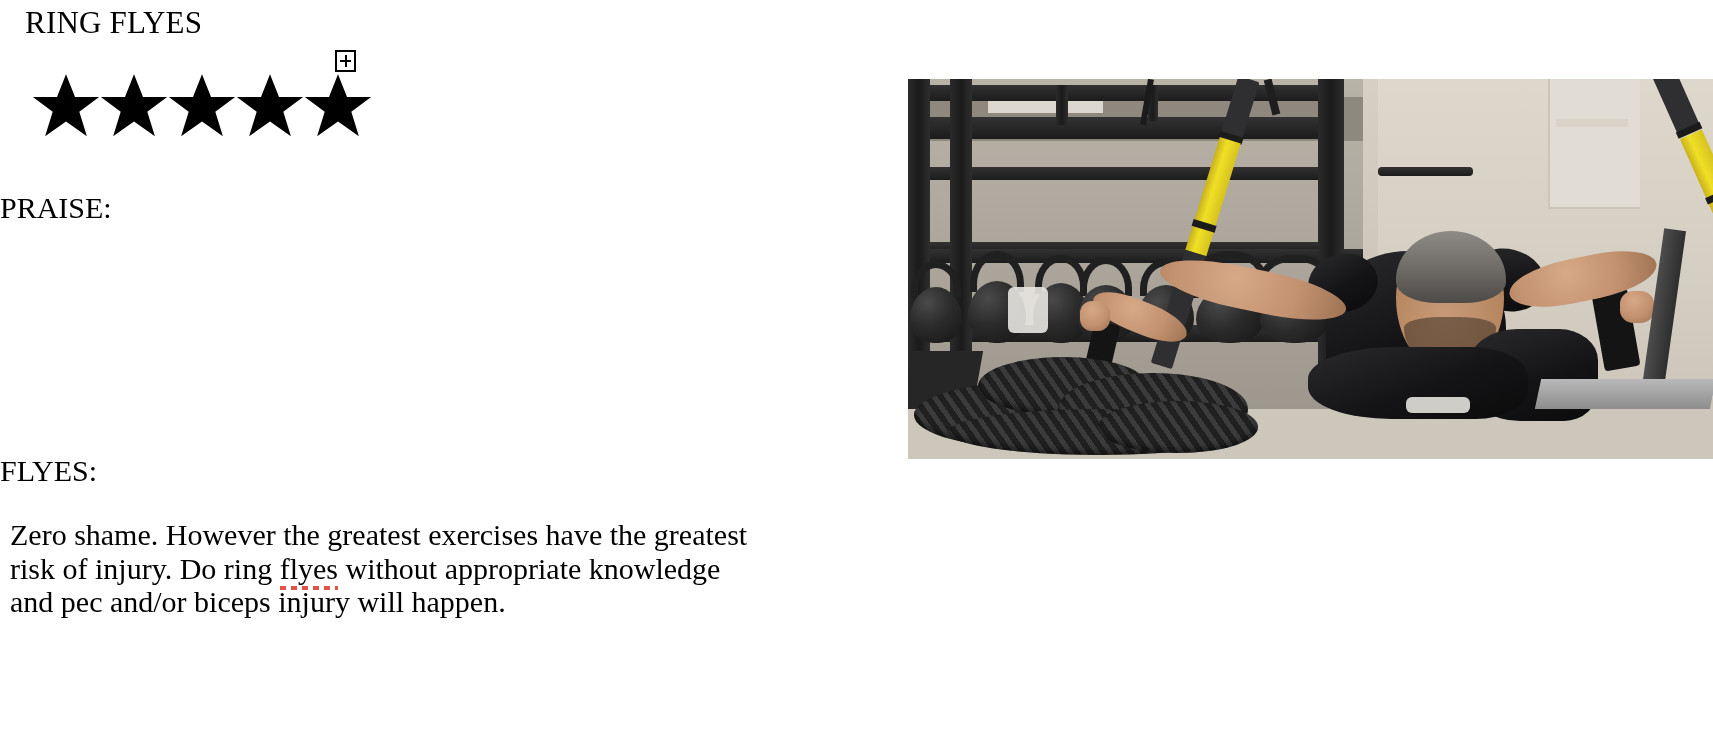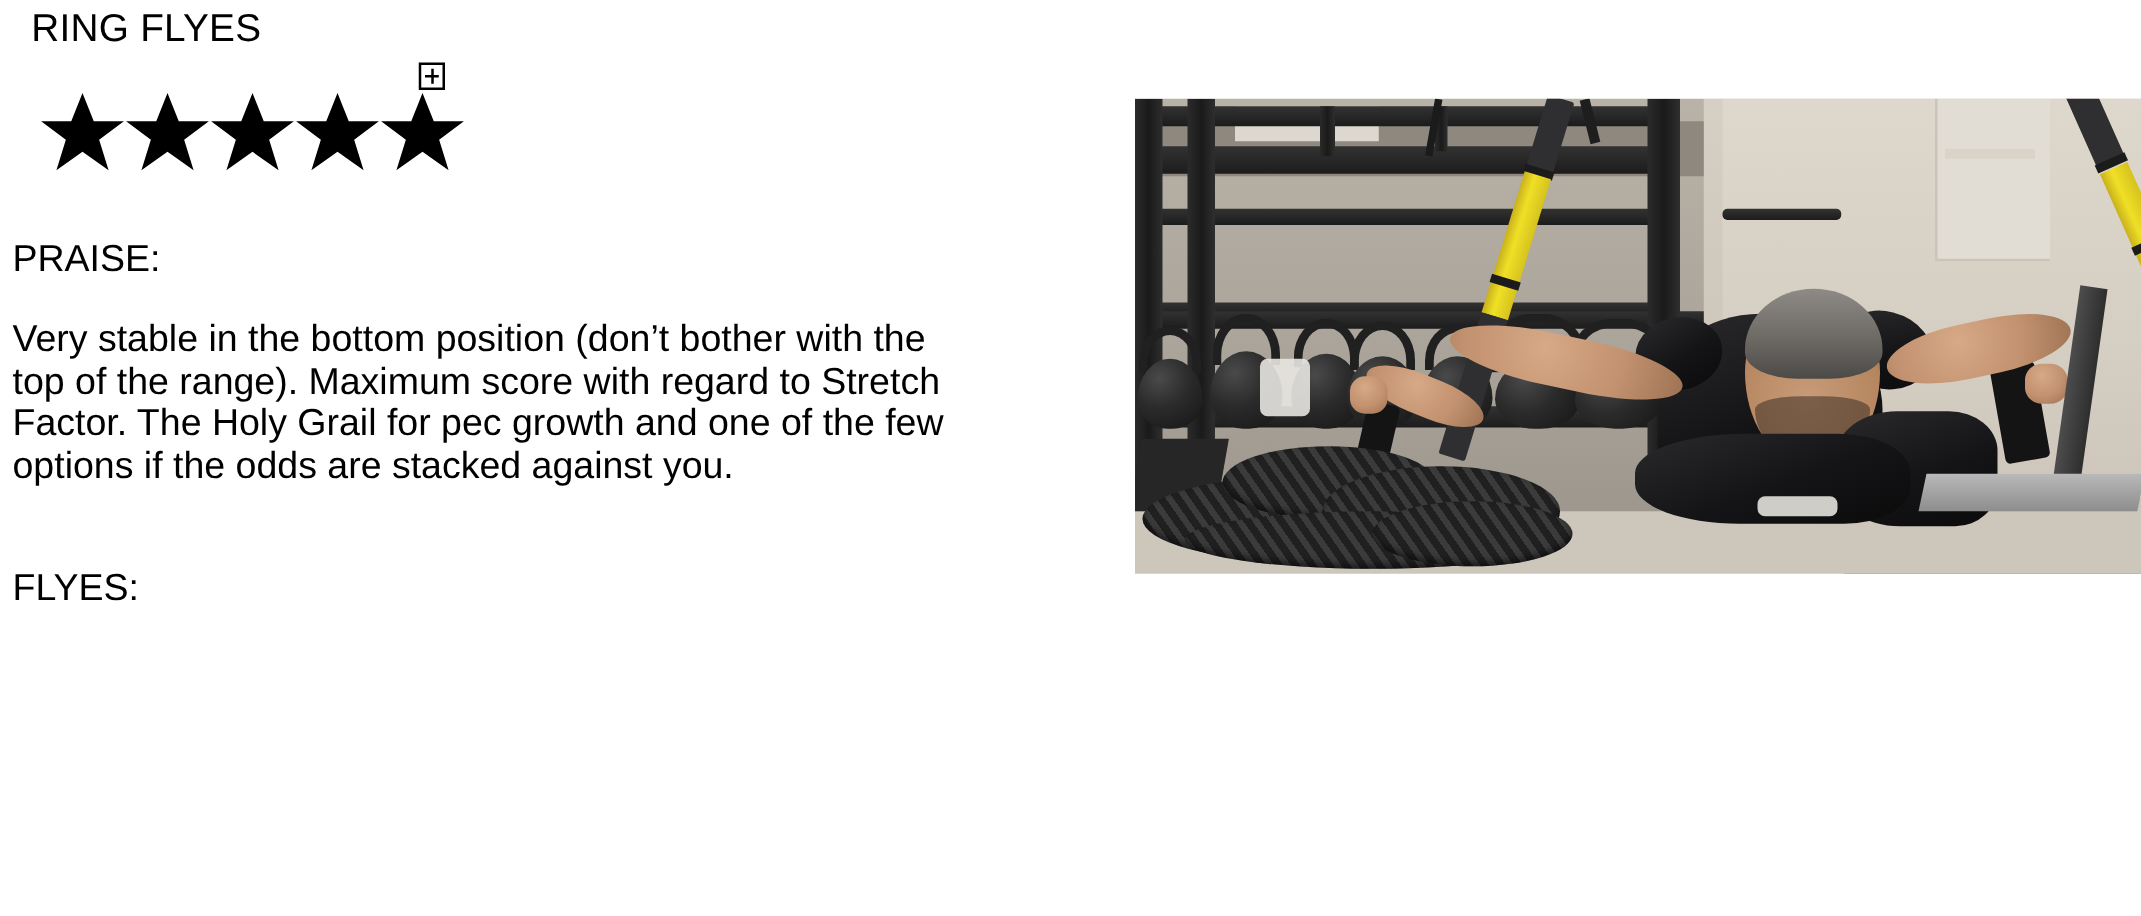--- a/index.html
+++ b/index.html
@@ -5,21 +5,21 @@
 <style>
   html,body{margin:0;padding:0;}
   body{
     width:1713px;height:733px;
     background:#ffffff;
     font-family:"Liberation Sans","DejaVu Sans",sans-serif;
     color:#000000;
     overflow:hidden;
     position:relative;
   }
-  #stage{position:relative;width:1475px;height:733px;background:#fff;}
+  #stage{position:relative;width:1475px;height:733px;background:#fff;font-family:Liberation Serif, serif;}
 
   
   #left-col{position:absolute;left:0;top:0;width:820px;height:733px;}
 
   #page-title{
     position:absolute;left:25px;top:4px;
     font-size:31px;line-height:38px;
     letter-spacing:0.2px;
     white-space:nowrap;
     color:#000;
@@ -45,21 +45,21 @@
     box-sizing:border-box;
   }
   #fill-handle-icon:before,#fill-handle-icon:after{
     content:"";position:absolute;background:#000;
   }
   #fill-handle-icon:before{left:50%;top:3px;bottom:3px;width:2px;margin-left:-1px;}
   #fill-handle-icon:after{top:50%;left:3px;right:3px;height:2px;margin-top:-1px;}
 
   
   .section-head{
-    position:absolute;left:10px;
+    position:absolute;left:0;
     font-size:30px;line-height:36px;
     white-space:nowrap;
   }
   .body-para{
     position:absolute;left:10px;
     font-size:30px;line-height:33.5px;
     width:745px;
     white-space:pre-wrap;
   }
   #praise-head{top:190px;}
@@ -182,23 +182,23 @@
       <span class="star">
         <svg viewBox="0 0 100 100" aria-hidden="true">
             <polygon fill="#000" points="50,6 62.5,37.5 96,37.5 68.5,58 79,92 50,71.5 21,92 31.5,58 4,37.5 37.5,37.5"></polygon>
           </svg>
       </span>
     </div>
 
     <div id="fill-handle-icon"></div>
 
     <div class="section-head" id="praise-head">PRAISE:</div>
-    <div class="body-para" id="praise-text">Very stable in the bottom position (don’t bother with the top of the range). Maximum score with regard to Stretch Factor. The Holy Grail for pec growth and one of the few options if the odds are stacked against you.</div>
 
     <div class="section-head" id="shame-head">FLYES:</div>
+    <div class="body-para" id="shame-text"><span>Zero shame. However the greatest exercises have the greatest risk of injury. Do ring </span><span class="misspelled">flyes</span><span> without appropriate knowledge and pec and/or biceps injury will happen.</span></div>
   </div>
 
   <div id="photo">
 
     <div class="ph wall"></div>
     <div class="ph wall-right"></div>
     <div class="ph doorframe"></div>
     <div class="ph doorframe2"></div>
     <div class="ph skirting"></div>
 

